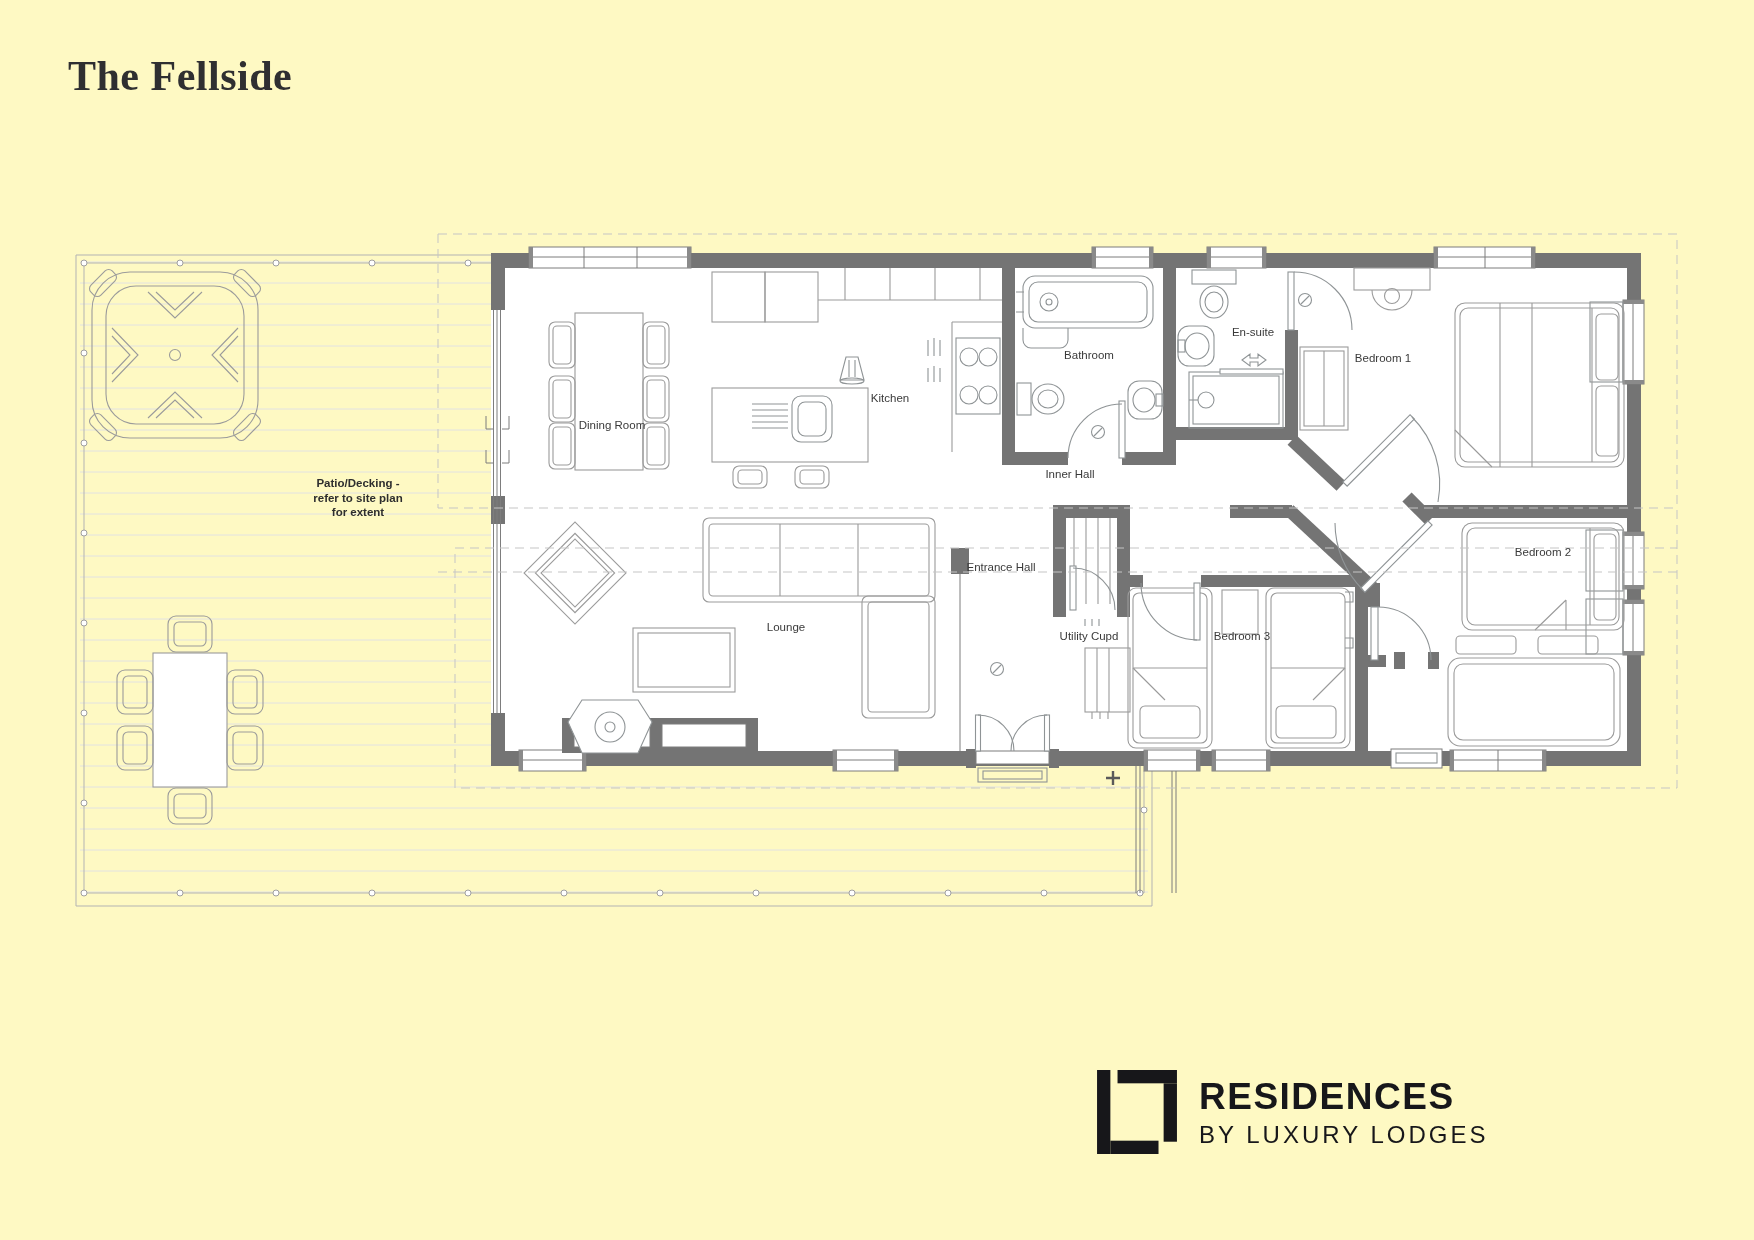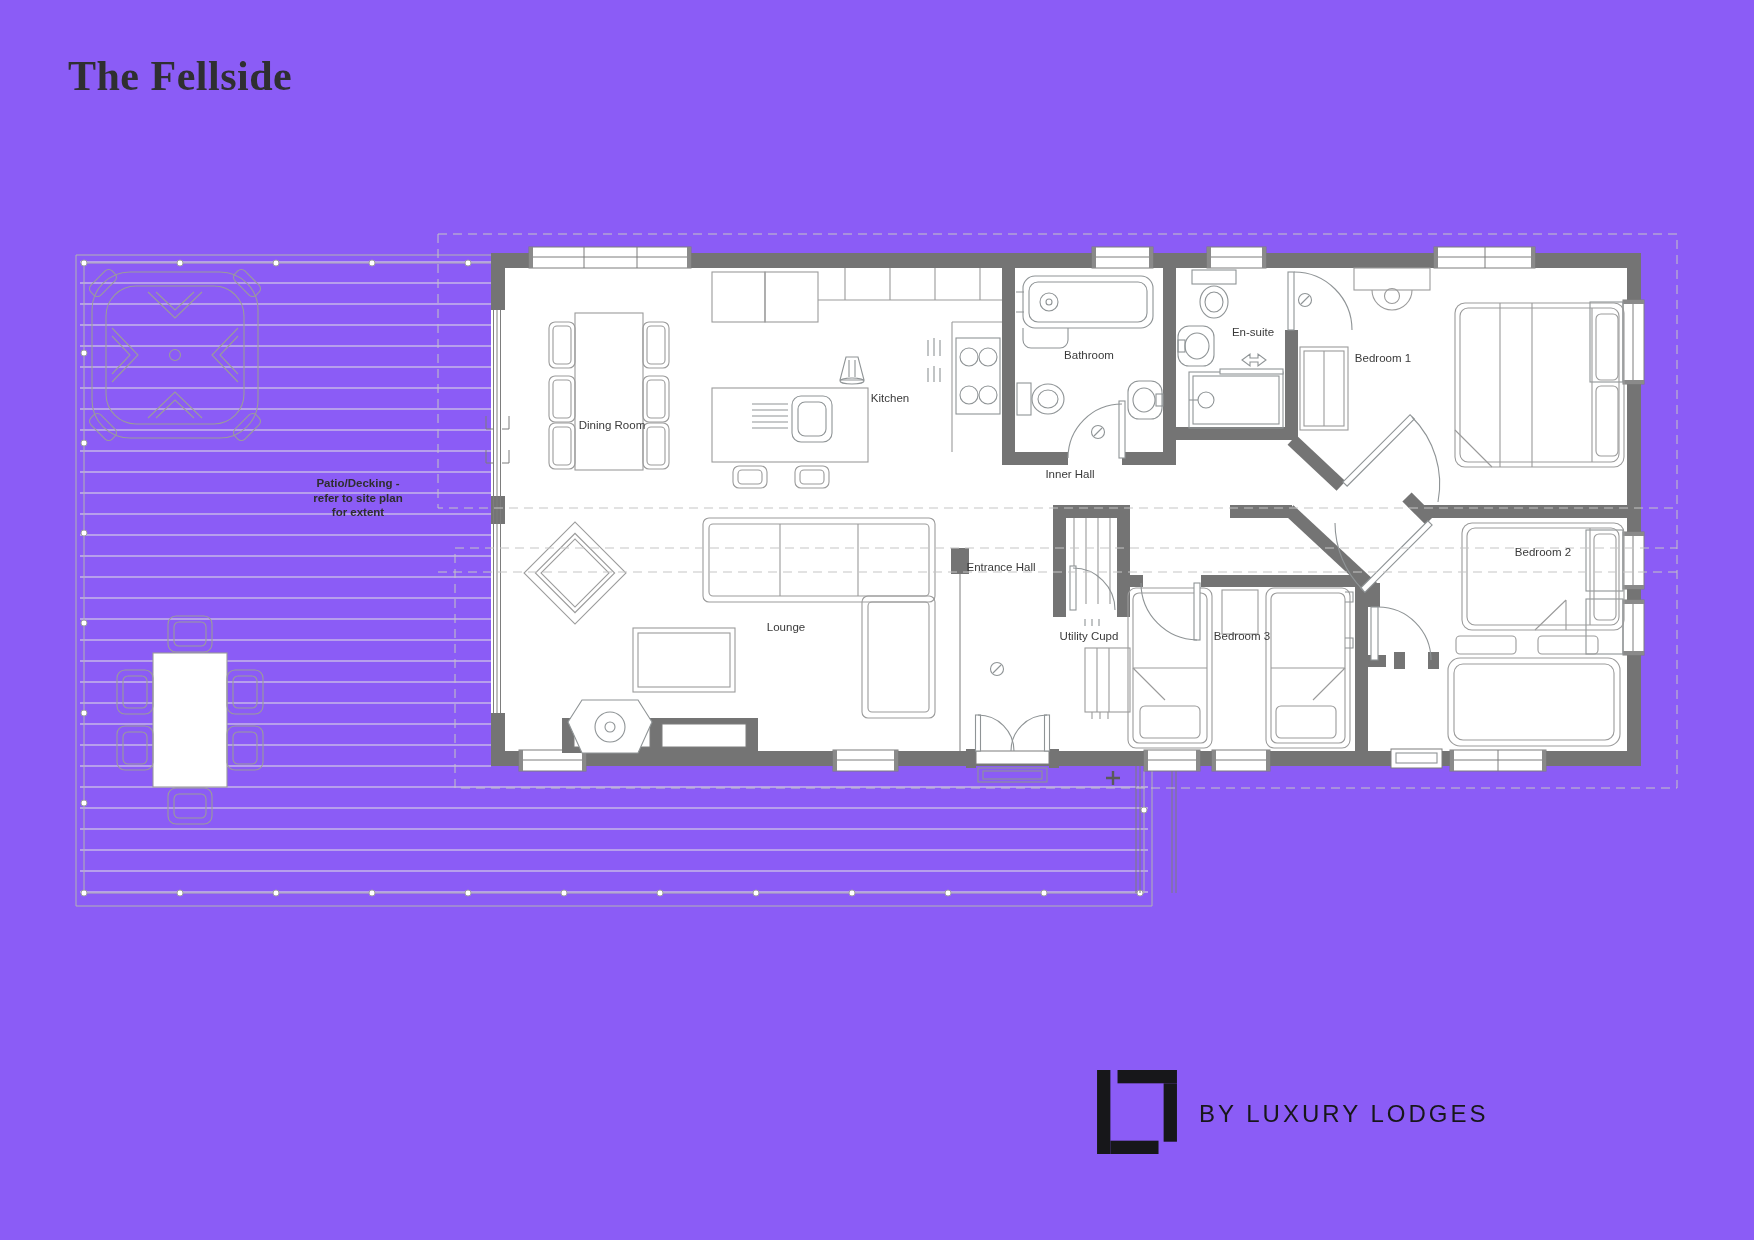--- a/index.html
+++ b/index.html
@@ -1,16 +1,16 @@
 <!DOCTYPE html>
 <html><head>
 <meta charset="utf-8">
 <style>
   html,body{margin:0;padding:0;background:#fff;}
-  .canvas{position:relative;width:1754px;height:1240px;background:#8b5cf6;overflow:hidden;
+  .canvas{position:relative;width:1754px;height:1240px;background:#fef9c3;overflow:hidden;
           font-family:"Liberation Sans",sans-serif;}
   .page-title{position:absolute;left:68px;top:52px;
     font-family:"Liberation Serif","DejaVu Serif",serif;font-weight:700;
     font-size:42px;letter-spacing:.5px;color:#2f2f31;}
   svg.plan{position:absolute;left:0;top:0;}
   .room-label{font-family:"Liberation Sans",sans-serif;font-size:11.5px;fill:#3a3a3a;}
   .note-label{font-family:"Liberation Sans",sans-serif;font-size:11.5px;font-weight:bold;fill:#2e2e2e;}
   .logo{position:absolute;left:1097px;top:1070px;display:flex;align-items:center;color:#17171a;}
   .logo-icon{width:80px;height:84px;flex:0 0 auto;}
   .logo-text{margin-left:22px;display:flex;flex-direction:column;justify-content:center;}
@@ -485,17 +485,18 @@
   <div class="logo">
     <svg class="logo-icon" viewBox="0 0 78 82">
       <g fill="#17171a">
         <rect x="0" y="0" width="13" height="82"></rect>
         <rect x="13" y="69" width="47" height="13"></rect>
         <rect x="20" y="0" width="58" height="13"></rect>
         <rect x="65" y="13" width="13" height="57"></rect>
       </g>
     </svg>
     <div class="logo-text">
+      <div class="logo-brand">RESIDENCES</div>
       <div class="logo-tagline">BY LUXURY LODGES</div>
     </div>
   </div>
 
 </div>
 
 </body></html>

